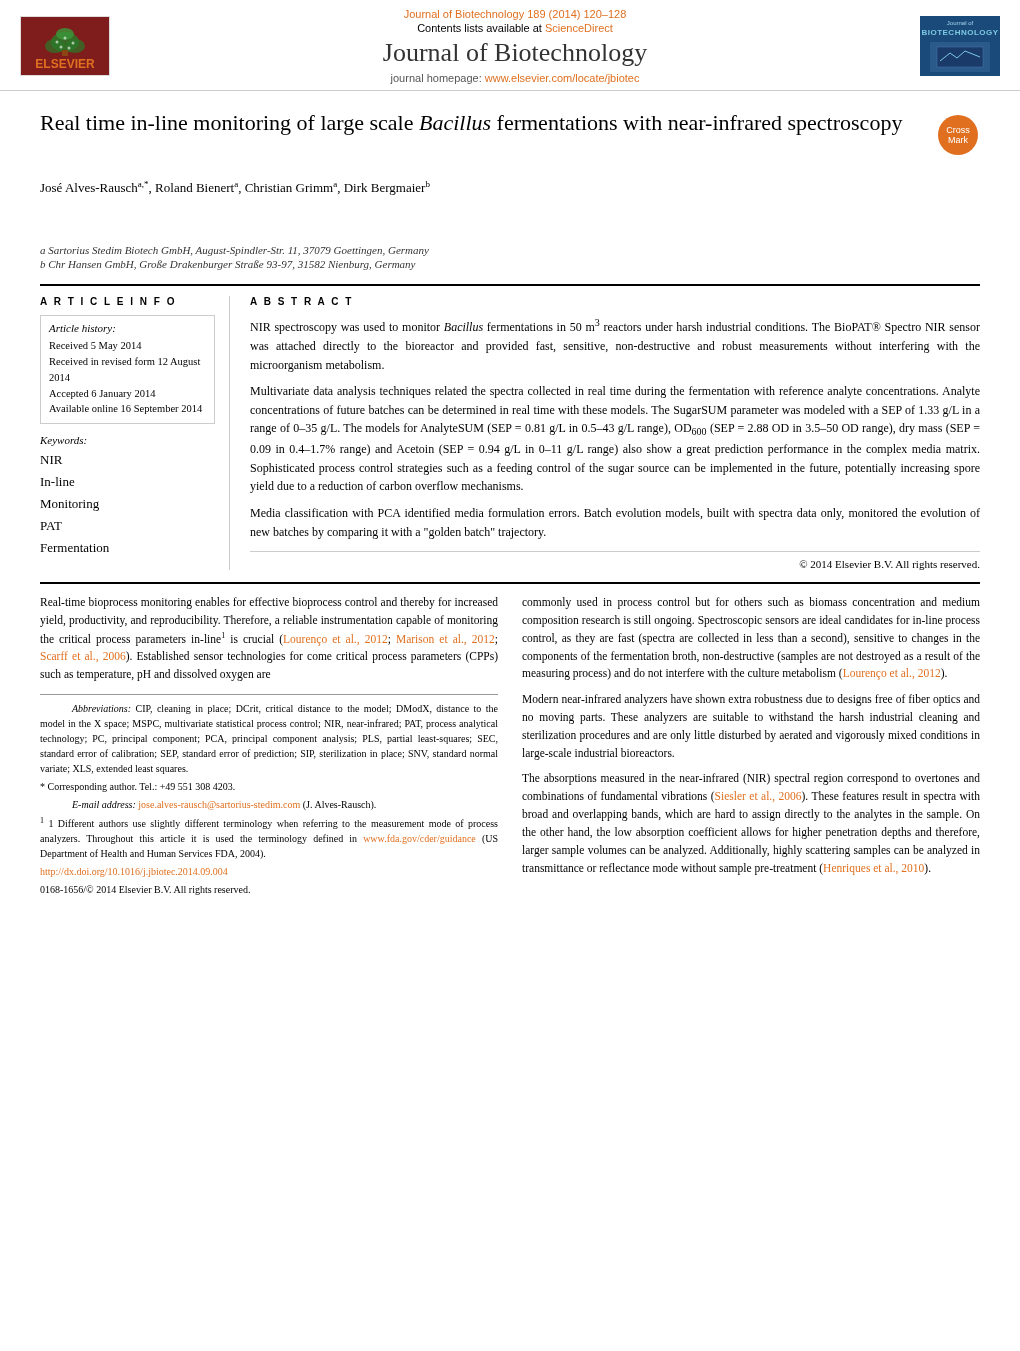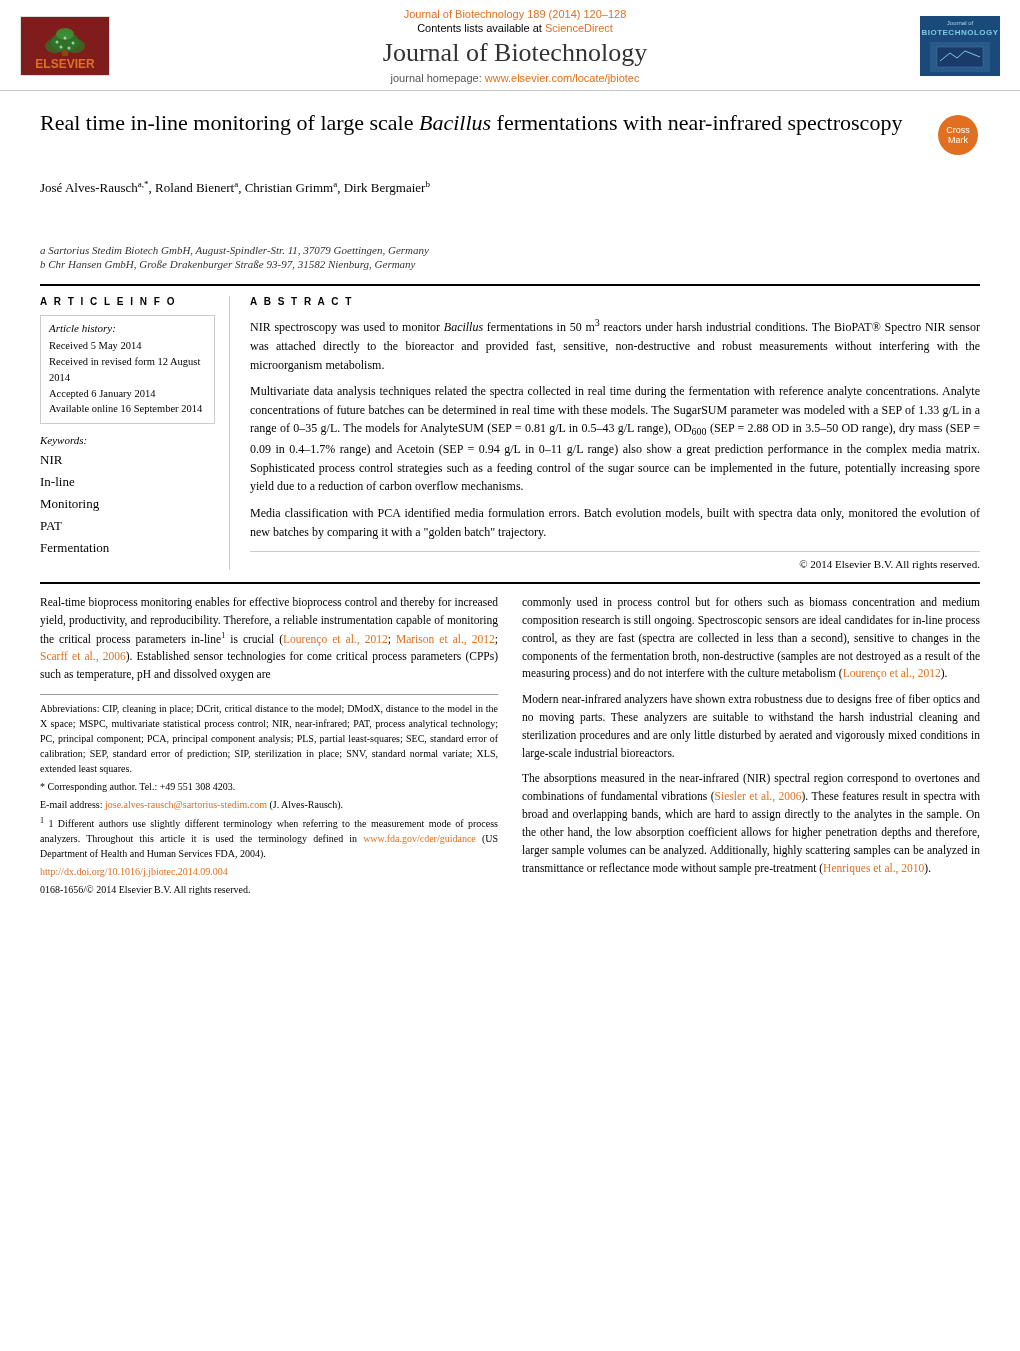--- a/index.html
+++ b/index.html
@@ -250,20 +250,22 @@
       border-top: 1px solid #999;
       margin-top: 10px;
       padding-top: 6px;
       font-size: 10px;
       line-height: 1.5;
     }
     .footnotes p {
       margin-bottom: 3px;
     }
     .footnote-label {
+      font-style: italic;
+      margin-left: 32px;
     }
     .doi-line {
       font-size: 10px;
     }
     .doi-line a {
       color: #e07020;
       text-decoration: none;
     }
   </style>
 </head>

